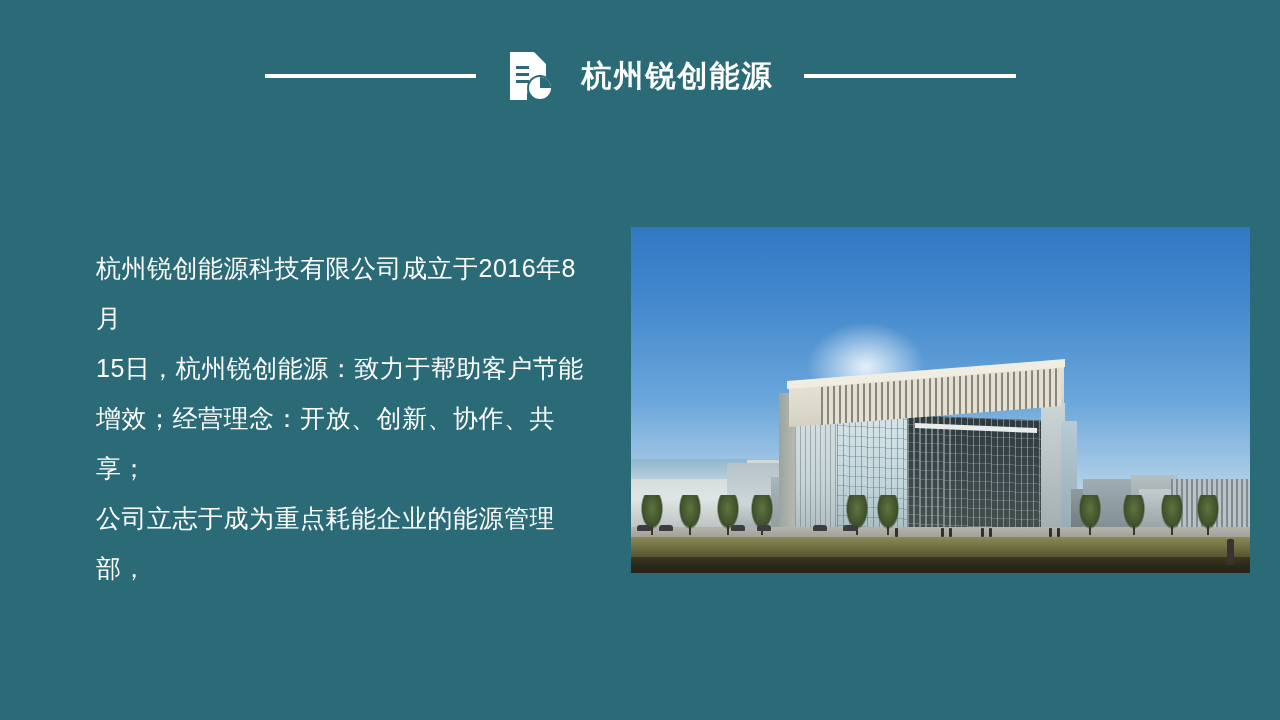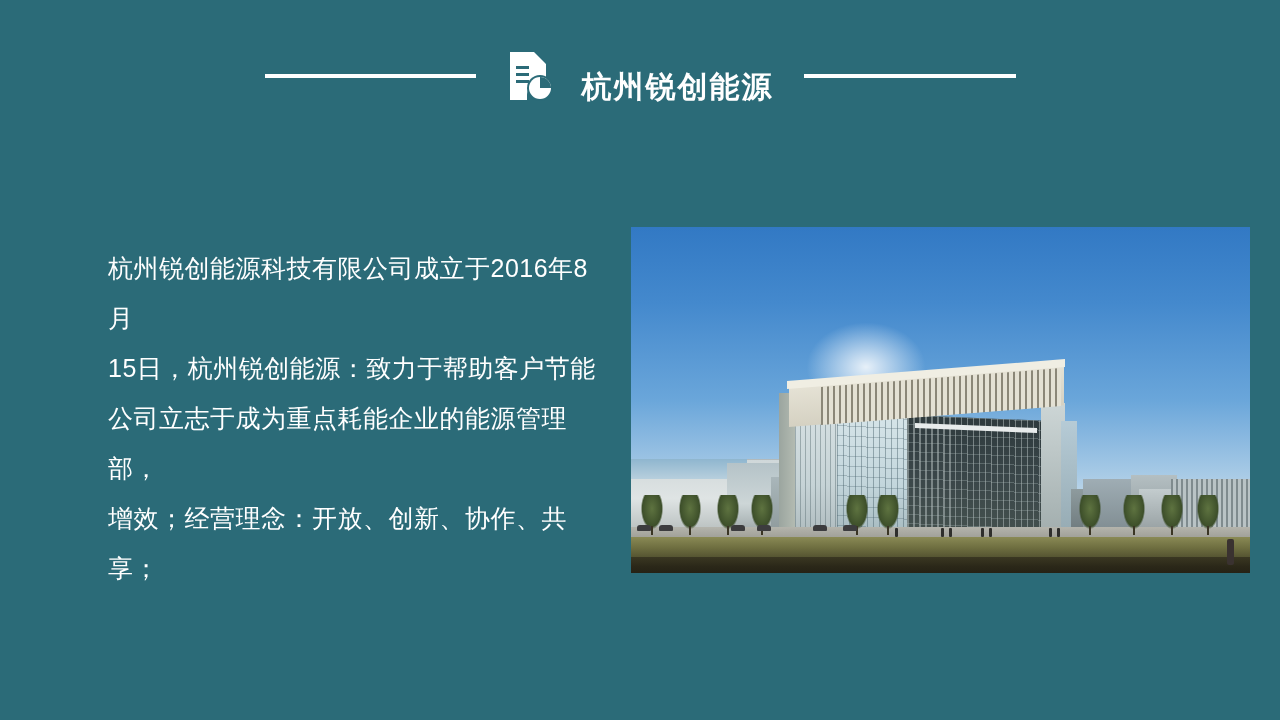--- a/index.html
+++ b/index.html
@@ -34,42 +34,42 @@
   .rule {
     height: 4px;
     background: #ffffff;
     flex: 0 0 auto;
   }
   .rule.left  { width: 211px; margin-right: 30px; }
   .rule.right { width: 212px; margin-left: 30px; }
 
   .brand {
     display: flex;
-    align-items: flex-end;
+    align-items: center;
     gap: 28px;
     flex: 0 0 auto;
   }
   .brand-icon {
     width: 48px;
     height: 52px;
     display: block;
   }
   .brand-title {
     color: #ffffff;
     font-size: 30px;
     font-weight: bold;
     letter-spacing: 2px;
     line-height: 1;
     white-space: nowrap;
   }
 
   
   .body-text {
     position: absolute;
-    left: 108px;
+    left: 96px;
     top: 243px;
     width: 500px;
     color: #ffffff;
     font-size: 25px;
     line-height: 50px;
     letter-spacing: 0.5px;
     font-weight: normal;
   }
   .body-text p { margin: 0; }
 
@@ -290,22 +290,22 @@
       </span>
       <span class="brand-title">杭州锐创能源</span>
     </div>
 
     <div class="rule right"></div>
   </div>
 
   <div class="body-text">
     <p>杭州锐创能源科技有限公司成立于2016年8月</p>
     <p>15日，杭州锐创能源：致力于帮助客户节能</p>
+    <p>增效；经营理念：开放、创新、协作、共享；</p>
     <p>公司立志于成为重点耗能企业的能源管理部，</p>
-    <p>增效；经营理念：开放、创新、协作、共享；</p>
   </div>
 
   <div class="photo">
     <div class="ph-sky"></div>
     <div class="ph-glow"></div>
 
     <div class="b-left"></div>
     <div class="b-left-glass"></div>
     <div class="b-left2"></div>
     <div class="b-left3"></div>

